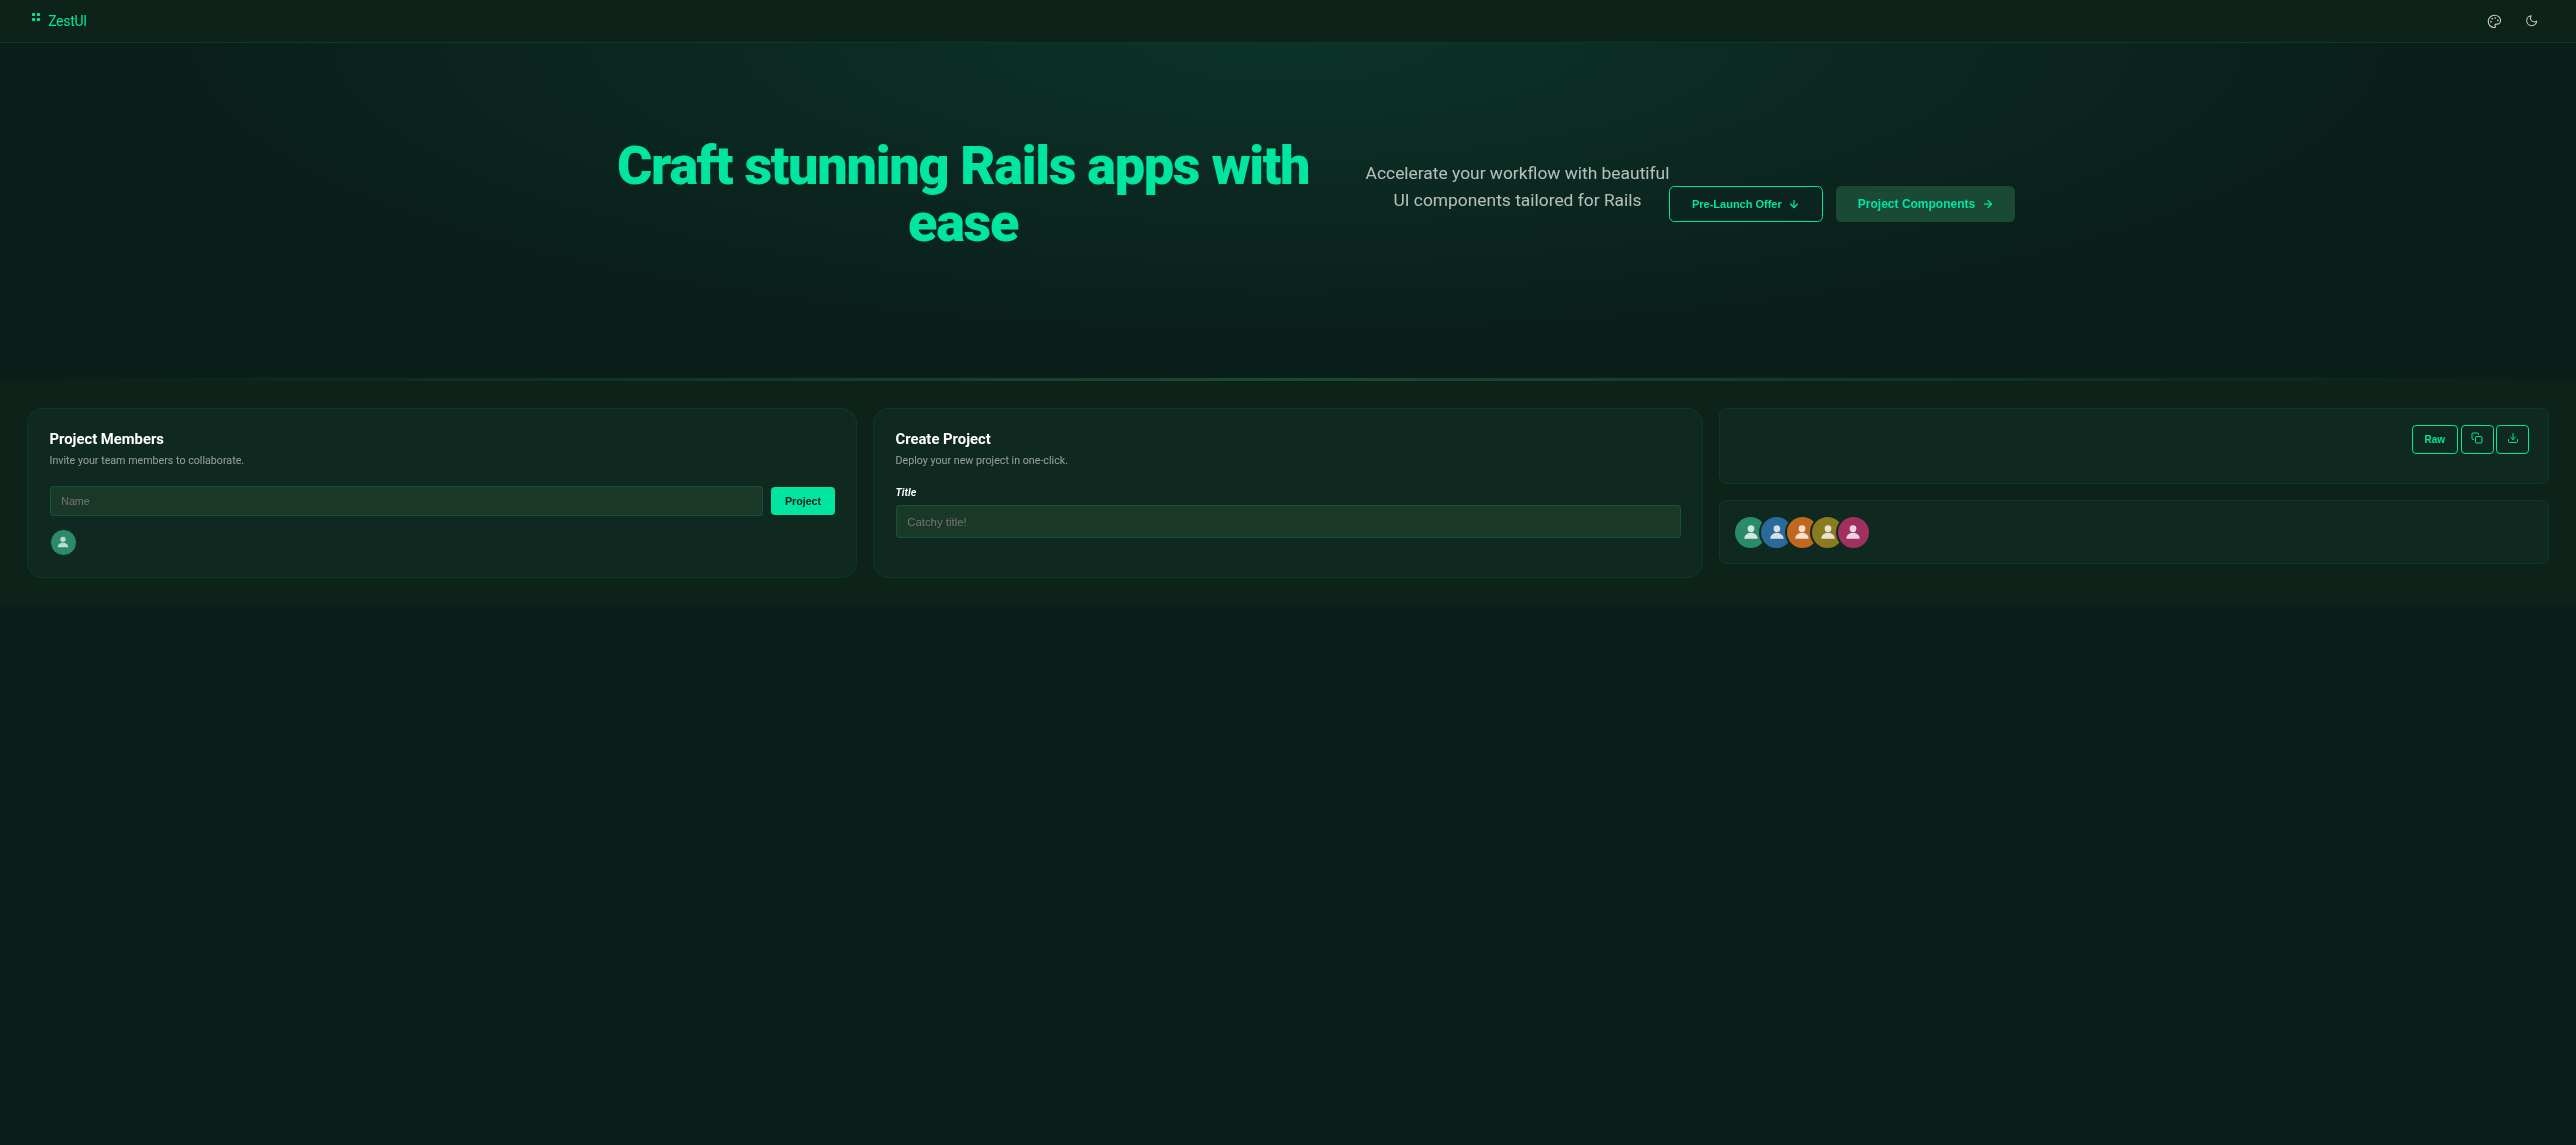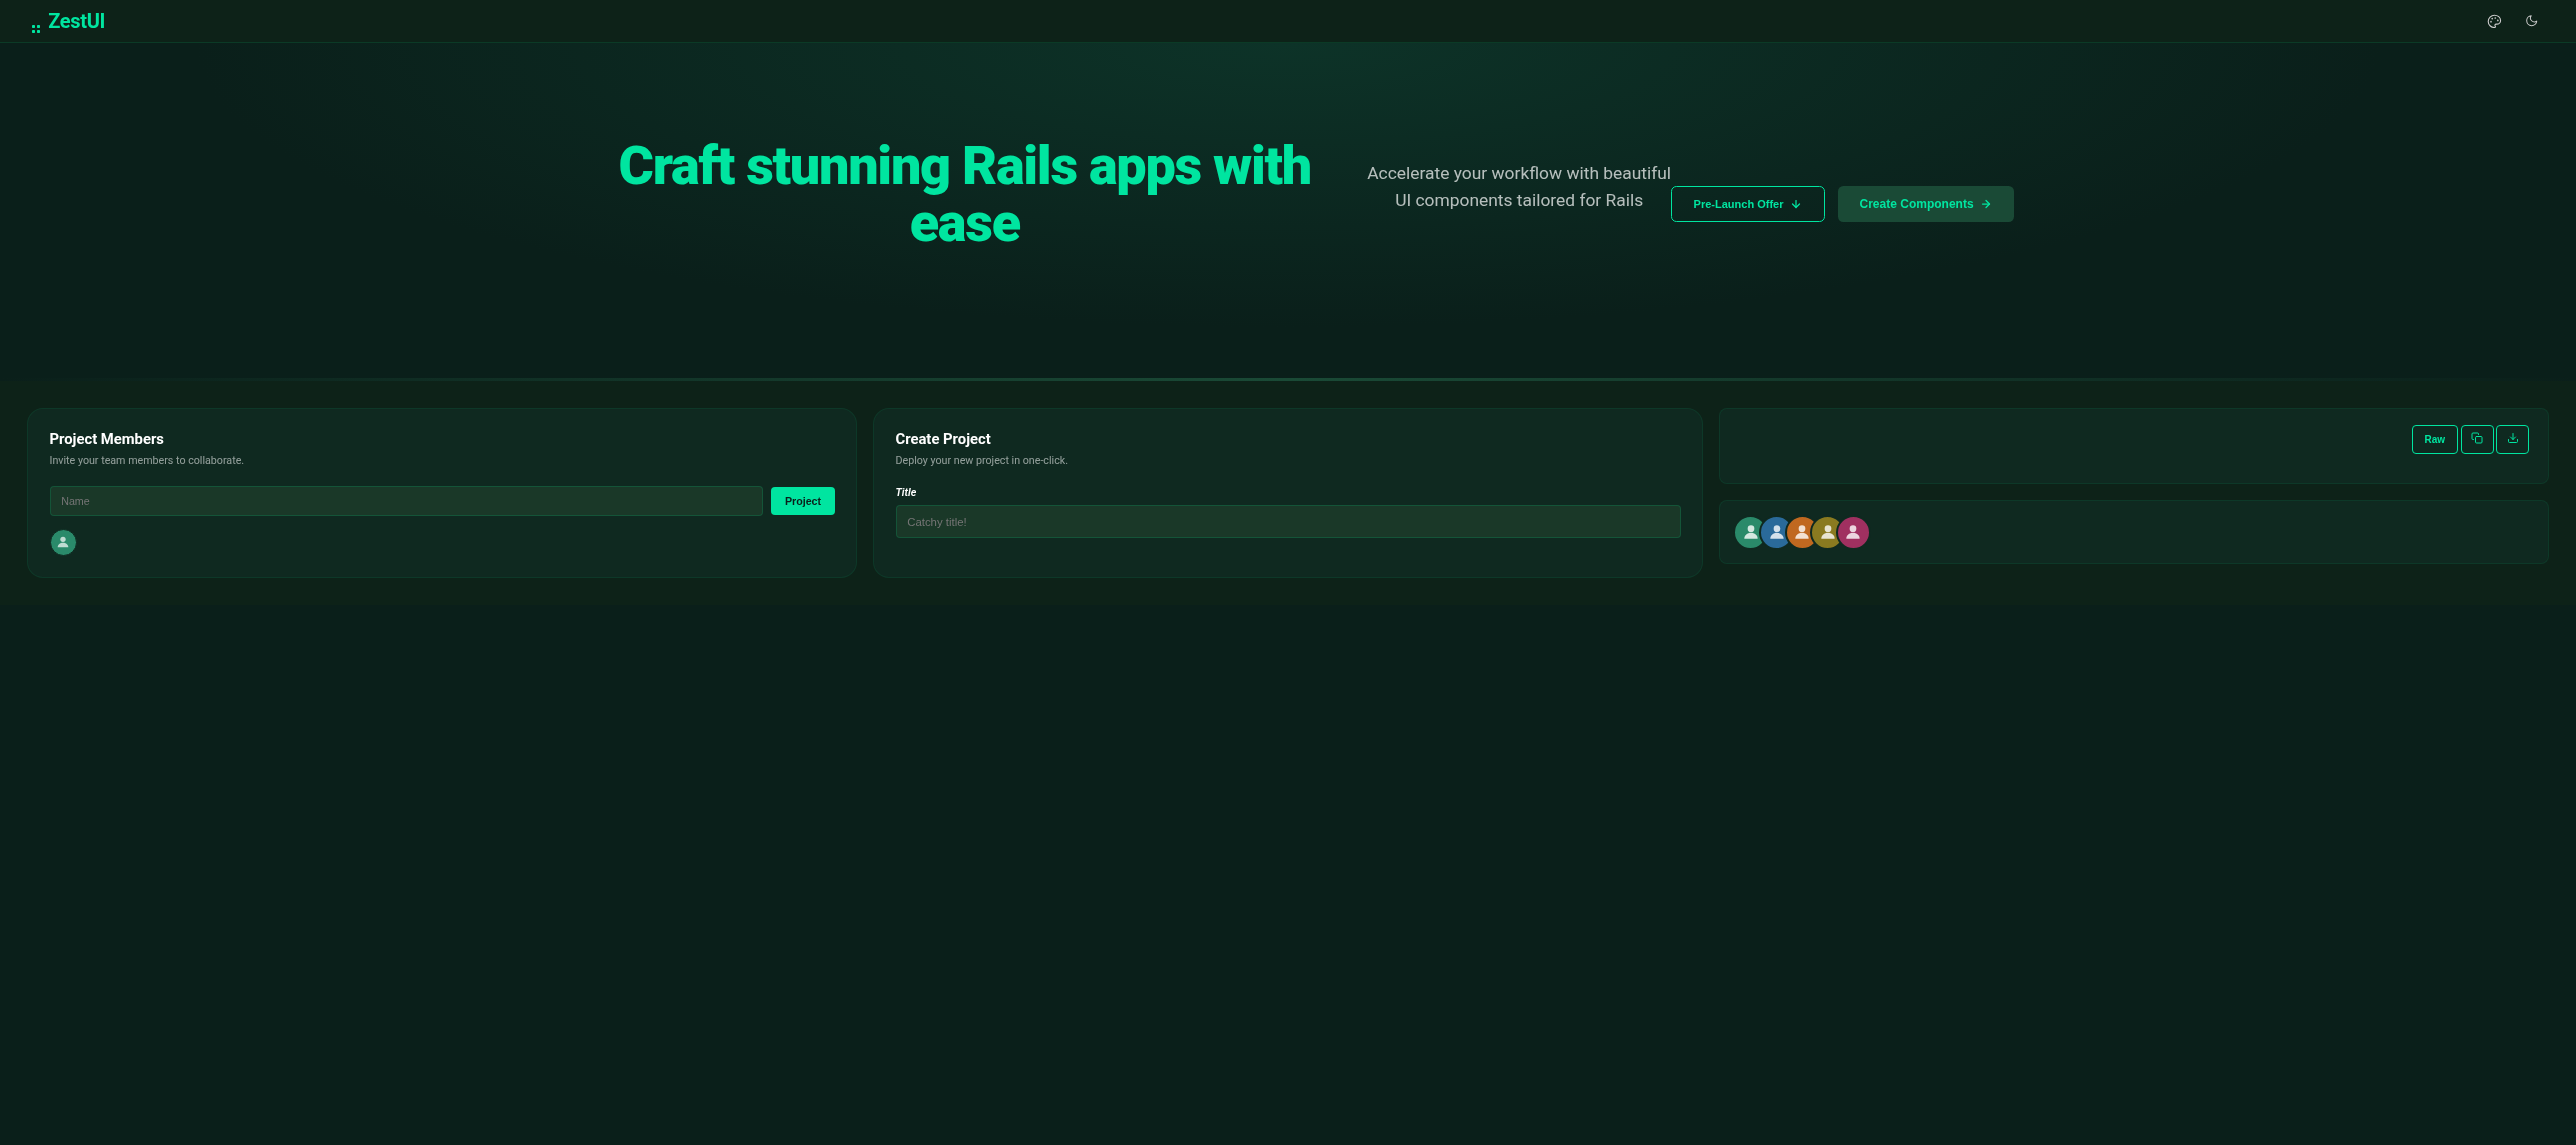--- a/index.html
+++ b/index.html
@@ -18,25 +18,25 @@
       align-items: center;
       justify-content: space-between;
       padding: 0 32px;
       height: 43px;
       background-color: #0d2218;
       border-bottom: 0.7px solid rgba(0,200,120,0.15);
     }
 
     .logo {
       display: flex;
-      align-items: flex-end;
+      align-items: flex-start;
       gap: 5.4px;
       color: #00e5a0;
-      font-size: 20px;
-      font-weight: 700;
+      font-size: 14px;
+      font-weight: 400;
       letter-spacing: -0.3px;
     }
 
     .logo-dots {
       display: grid;
       grid-template-columns: 1fr 1fr;
       gap: 1.3px;
       margin-right: 2.7px;
     }
 
@@ -356,21 +356,21 @@
   </p>
   <div class="hero-buttons">
     <button class="btn-outline">
       <span>Pre-Launch Offer</span>
       <svg width="12" height="12" viewBox="0 0 24 24" fill="none" stroke="currentColor" stroke-width="2.5" stroke-linecap="round" stroke-linejoin="round">
         <line x1="12" y1="5" x2="12" y2="19"></line>
         <polyline points="19 12 12 19 5 12"></polyline>
       </svg>
     </button>
     <button class="btn-filled">
-      <span>Create Components</span>
+      <span>Project Components</span>
       <svg width="12" height="12" viewBox="0 0 24 24" fill="none" stroke="currentColor" stroke-width="2.5" stroke-linecap="round" stroke-linejoin="round">
         <line x1="5" y1="12" x2="19" y2="12"></line>
         <polyline points="12 5 19 12 12 19"></polyline>
       </svg>
     </button>
   </div>
 </section>
 
 <div class="section-divider"></div>
 

